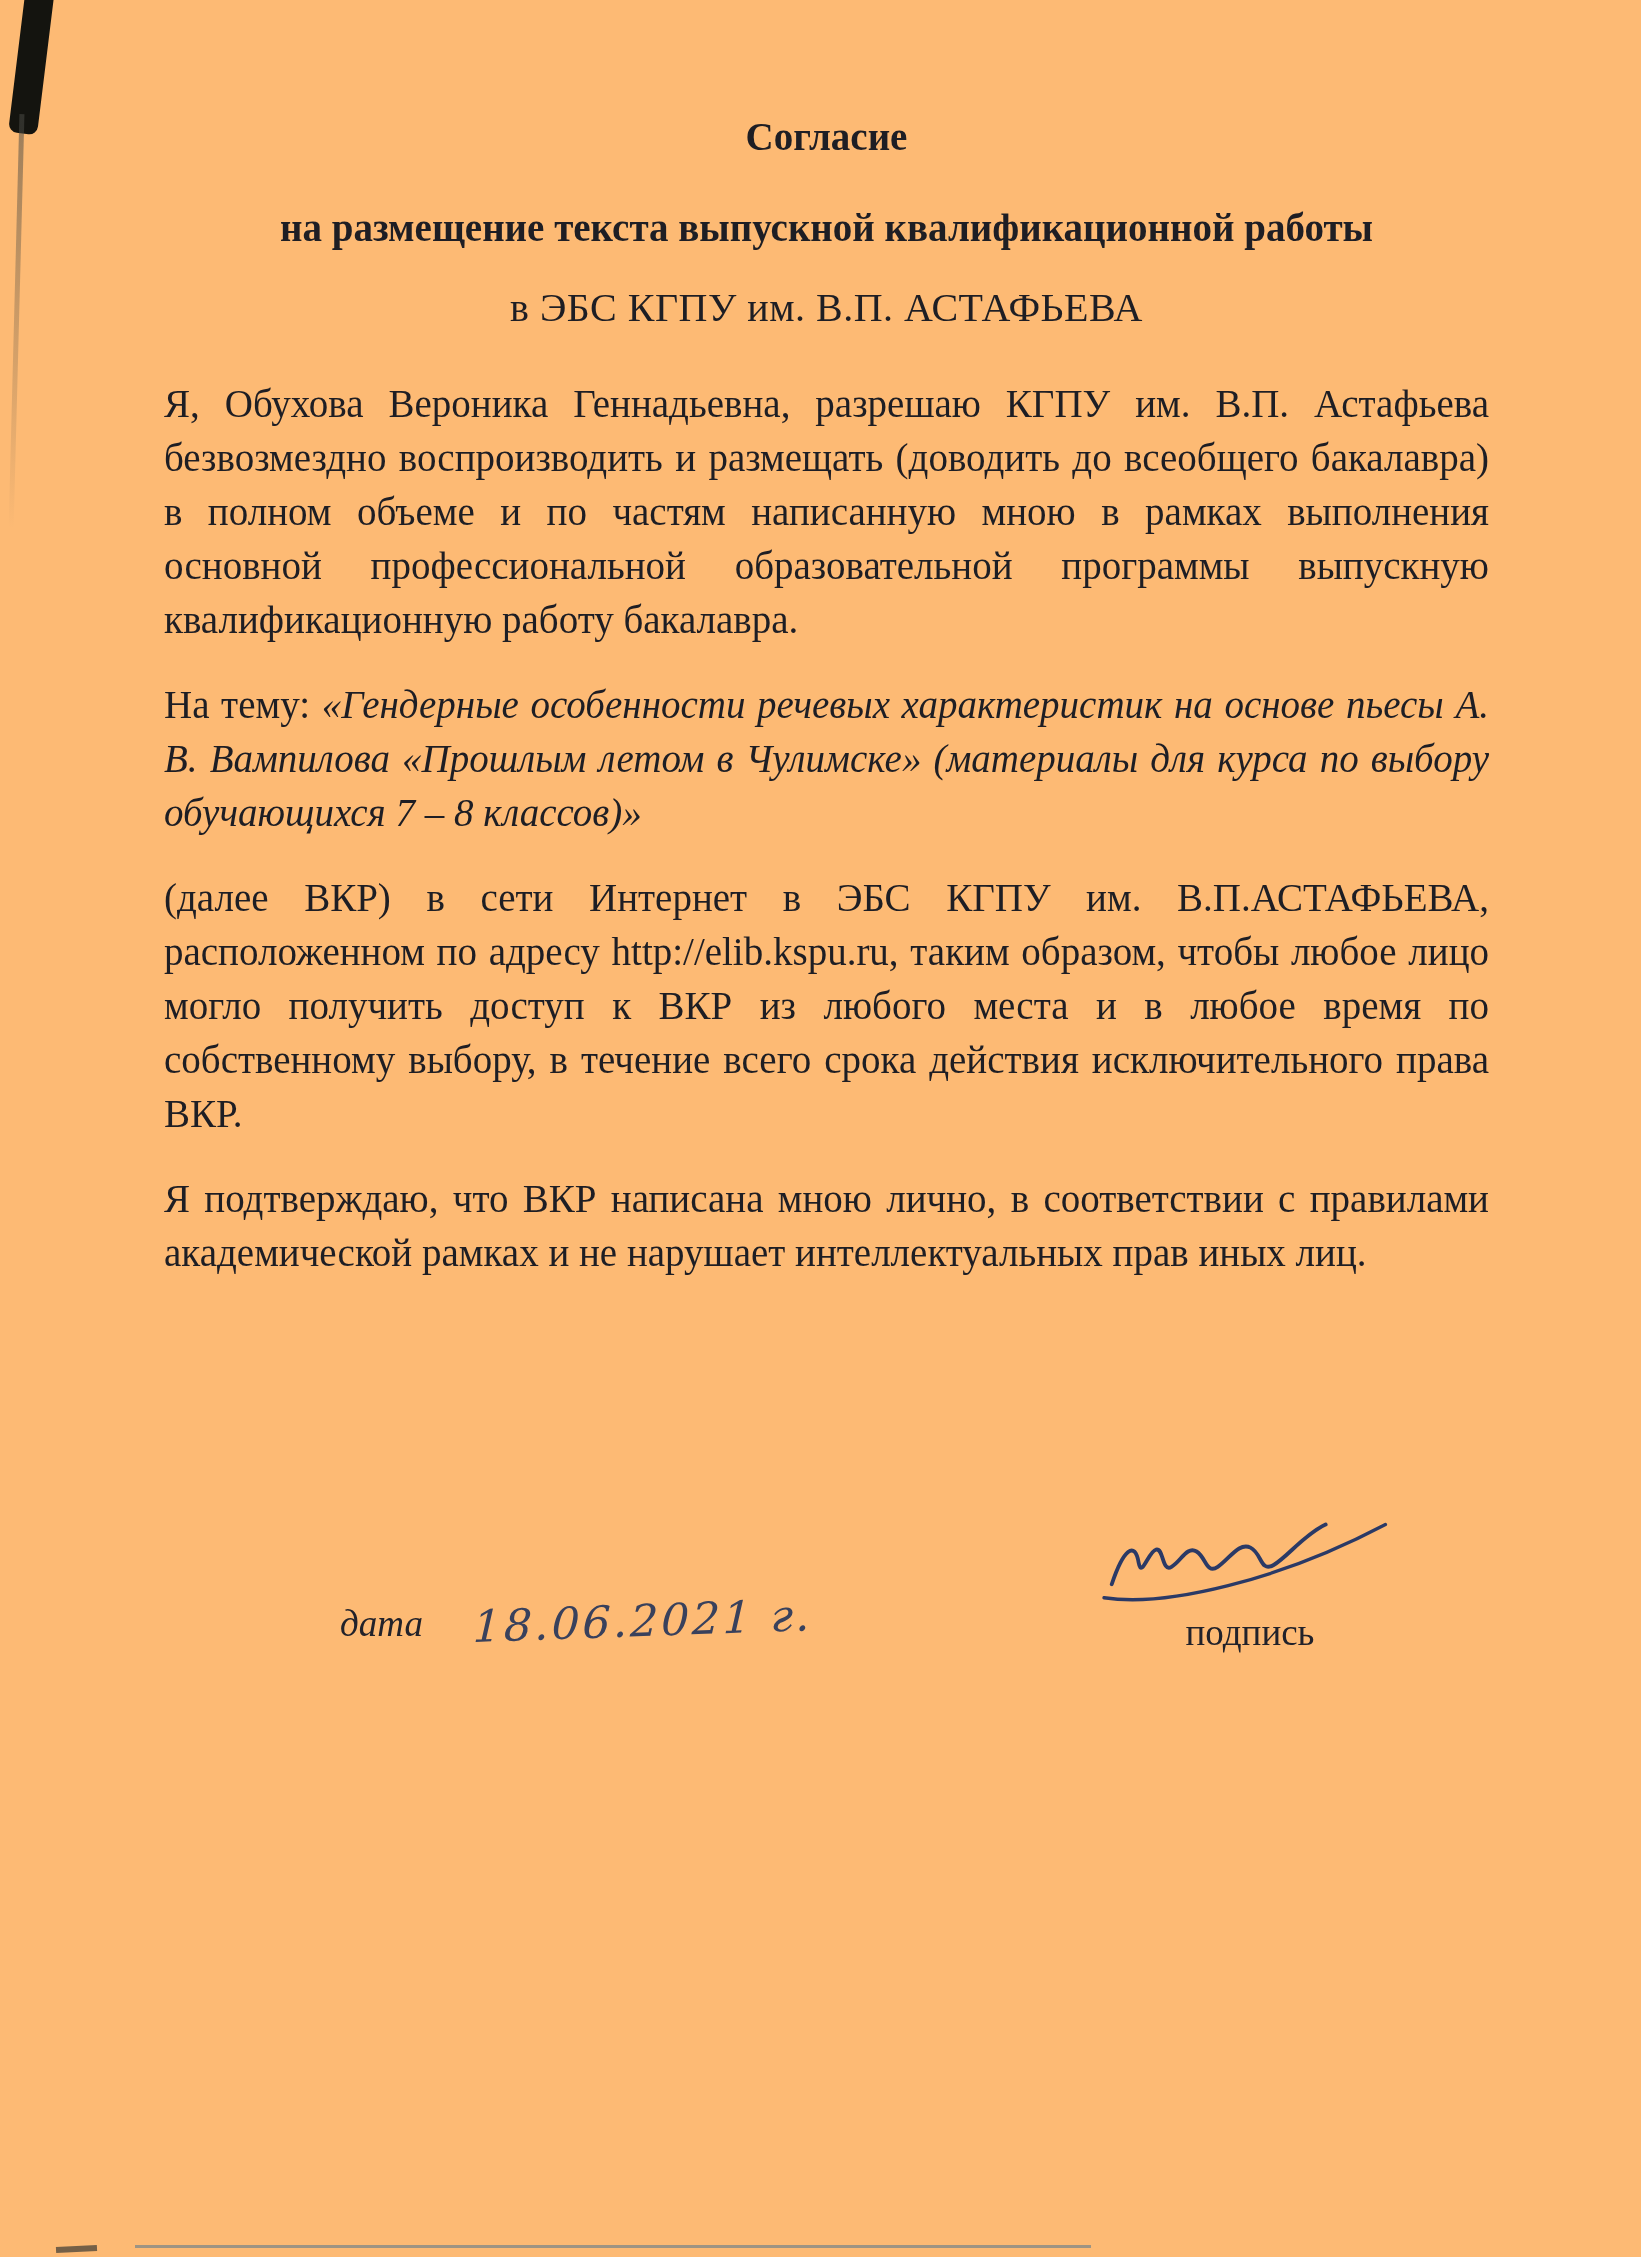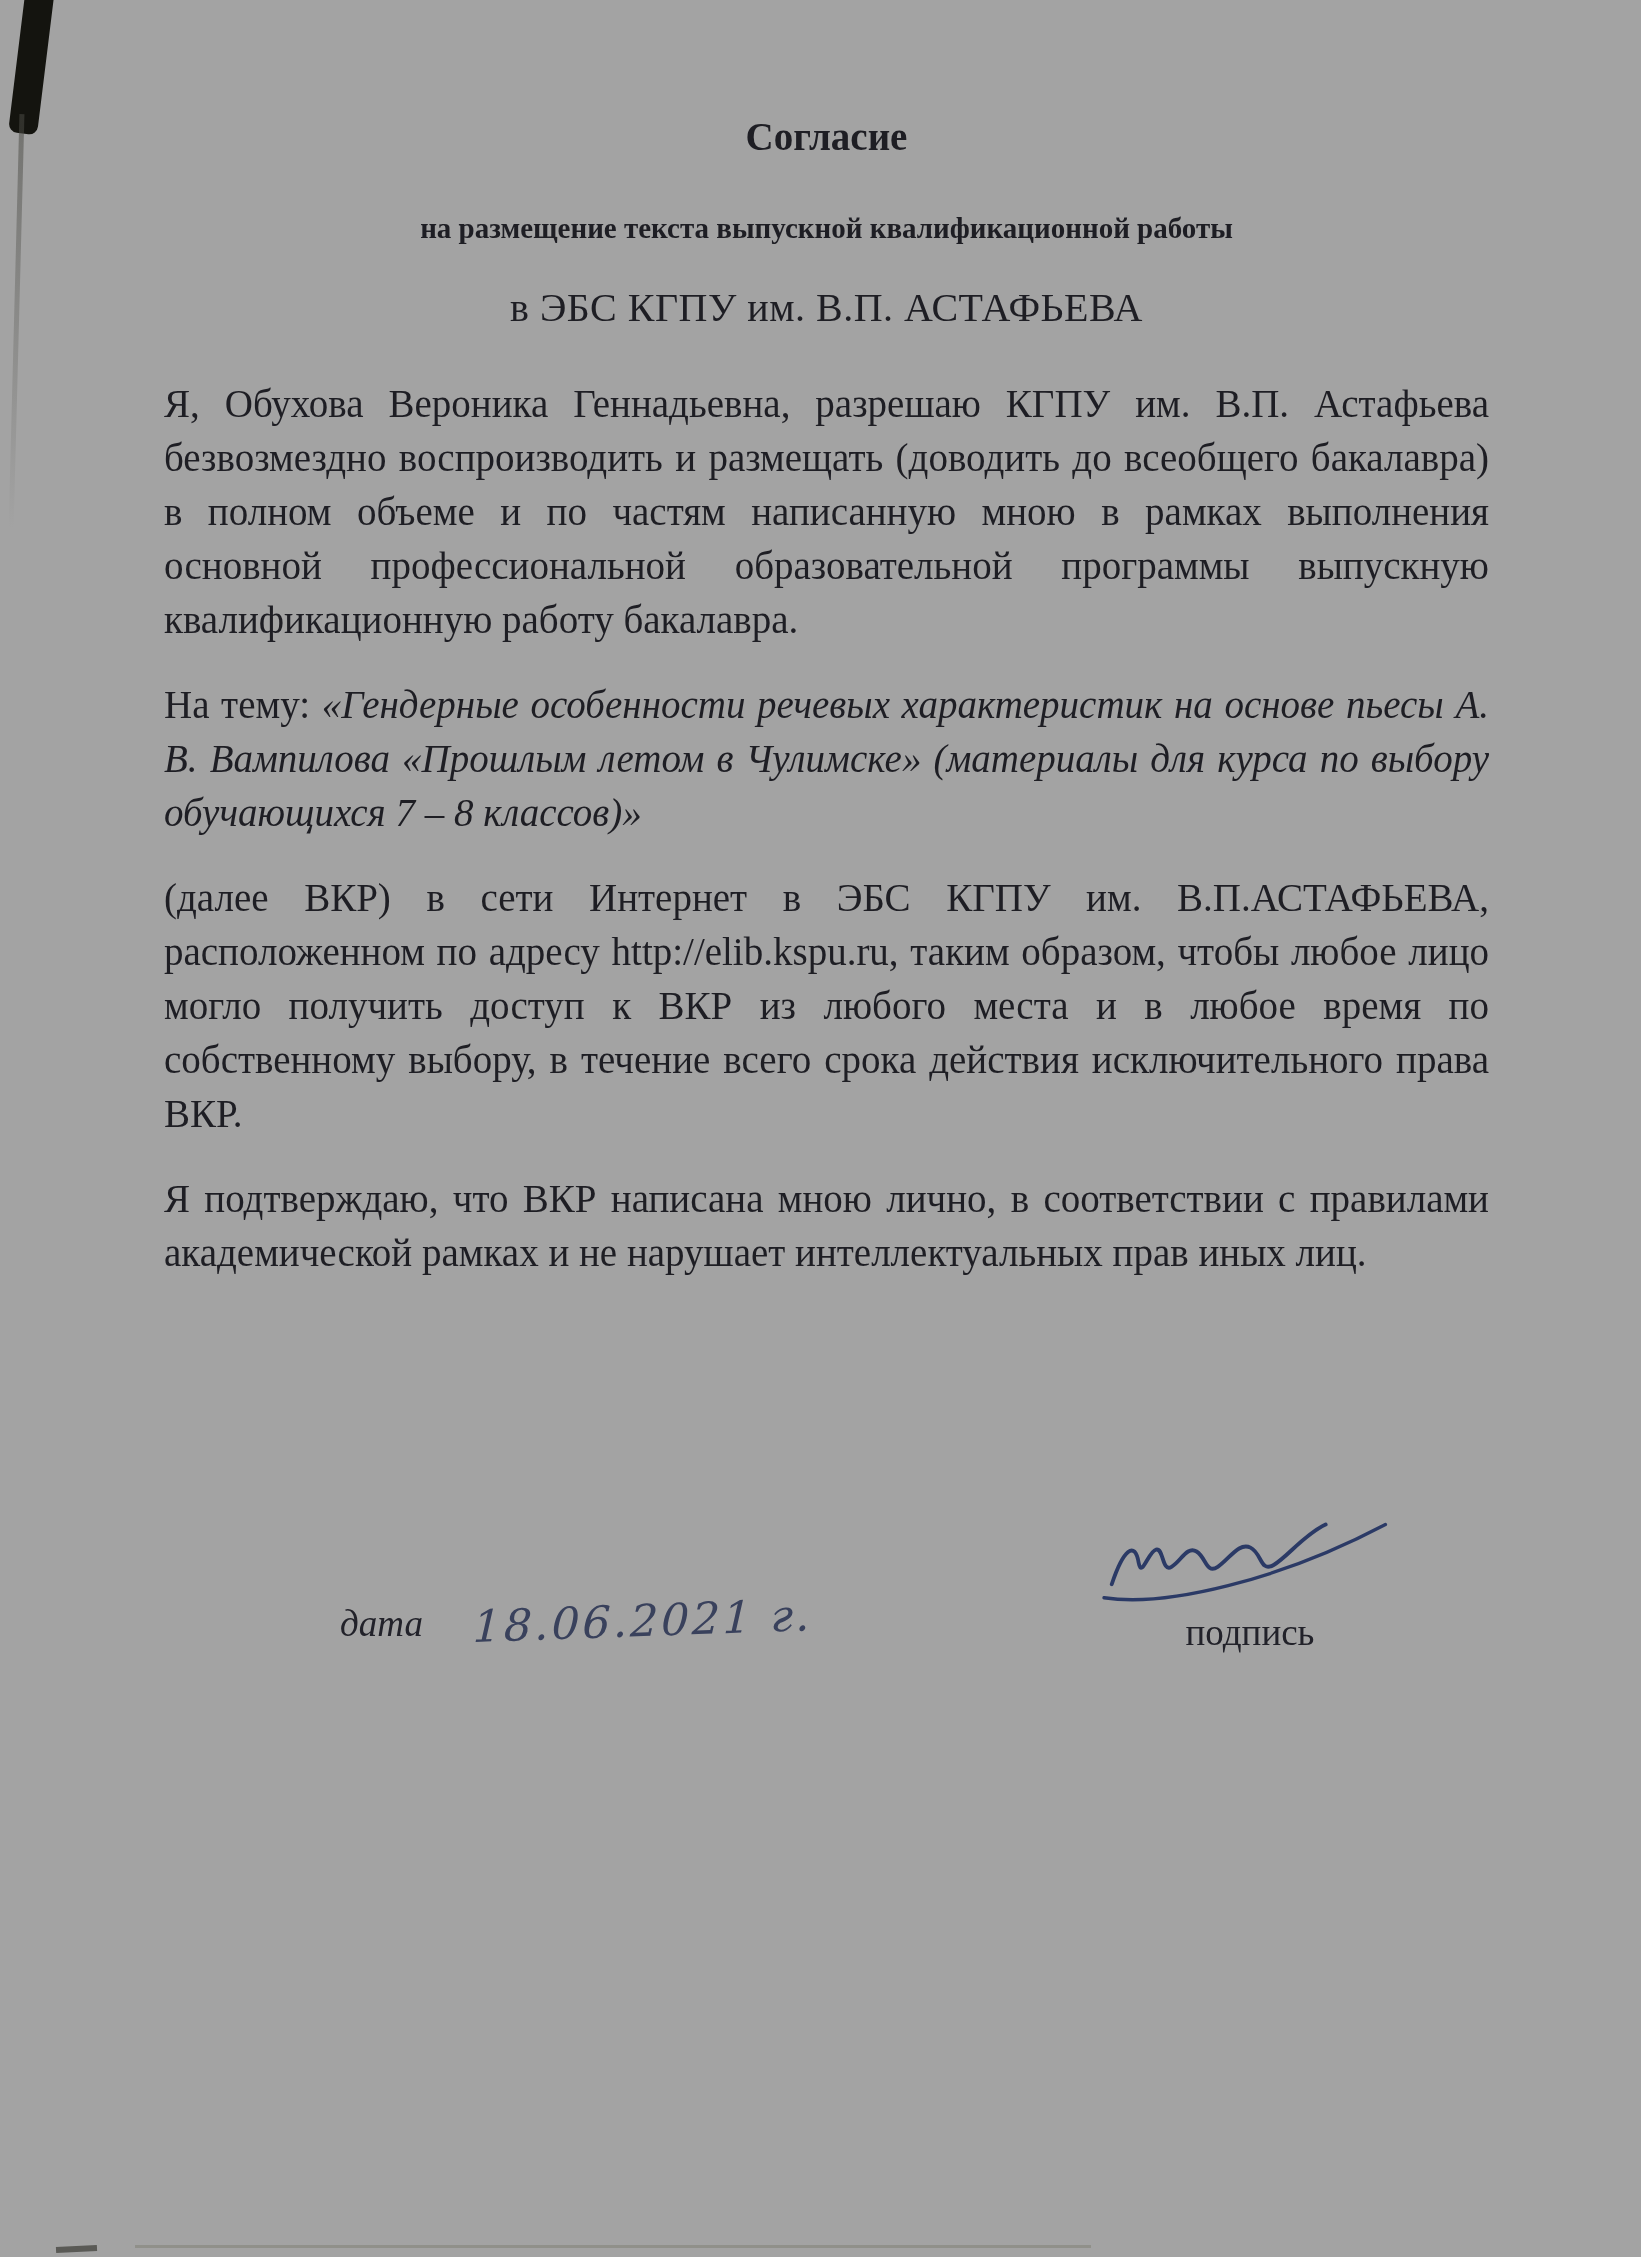--- a/index.html
+++ b/index.html
@@ -4,21 +4,21 @@
 <style>
   html, body {
     margin: 0;
     padding: 0;
     background: #fbfbf5;
   }
   .page {
     position: relative;
     width: 1641px;
     height: 2257px;
-    background: #a3a3a3;
+    background: #fdba74;
     overflow: hidden;
     font-family: "Liberation Serif", serif;
     color: #1e1e24;
   }
   
   .artifact { position: absolute; }
   .artifact-corner {
     left: 17.4px; top: -13.5px;
     width: 29px; height: 147px;
     background: #14140f;
@@ -54,21 +54,21 @@
   }
   .doc-title {
     text-align: center;
     font-weight: bold;
     font-size: 39px;
     margin: 0 0 42px 0;
   }
   .doc-subtitle {
     text-align: center;
     font-weight: bold;
-    font-size: 29px;
+    font-size: 39px;
     line-height: 54px;
     margin: 0 0 29px 0;
   }
   .doc-subtitle3 {
     text-align: center;
     font-weight: normal;
     font-size: 40px;
     margin: 0 0 46px 0;
     letter-spacing: 0.5px;
   }

